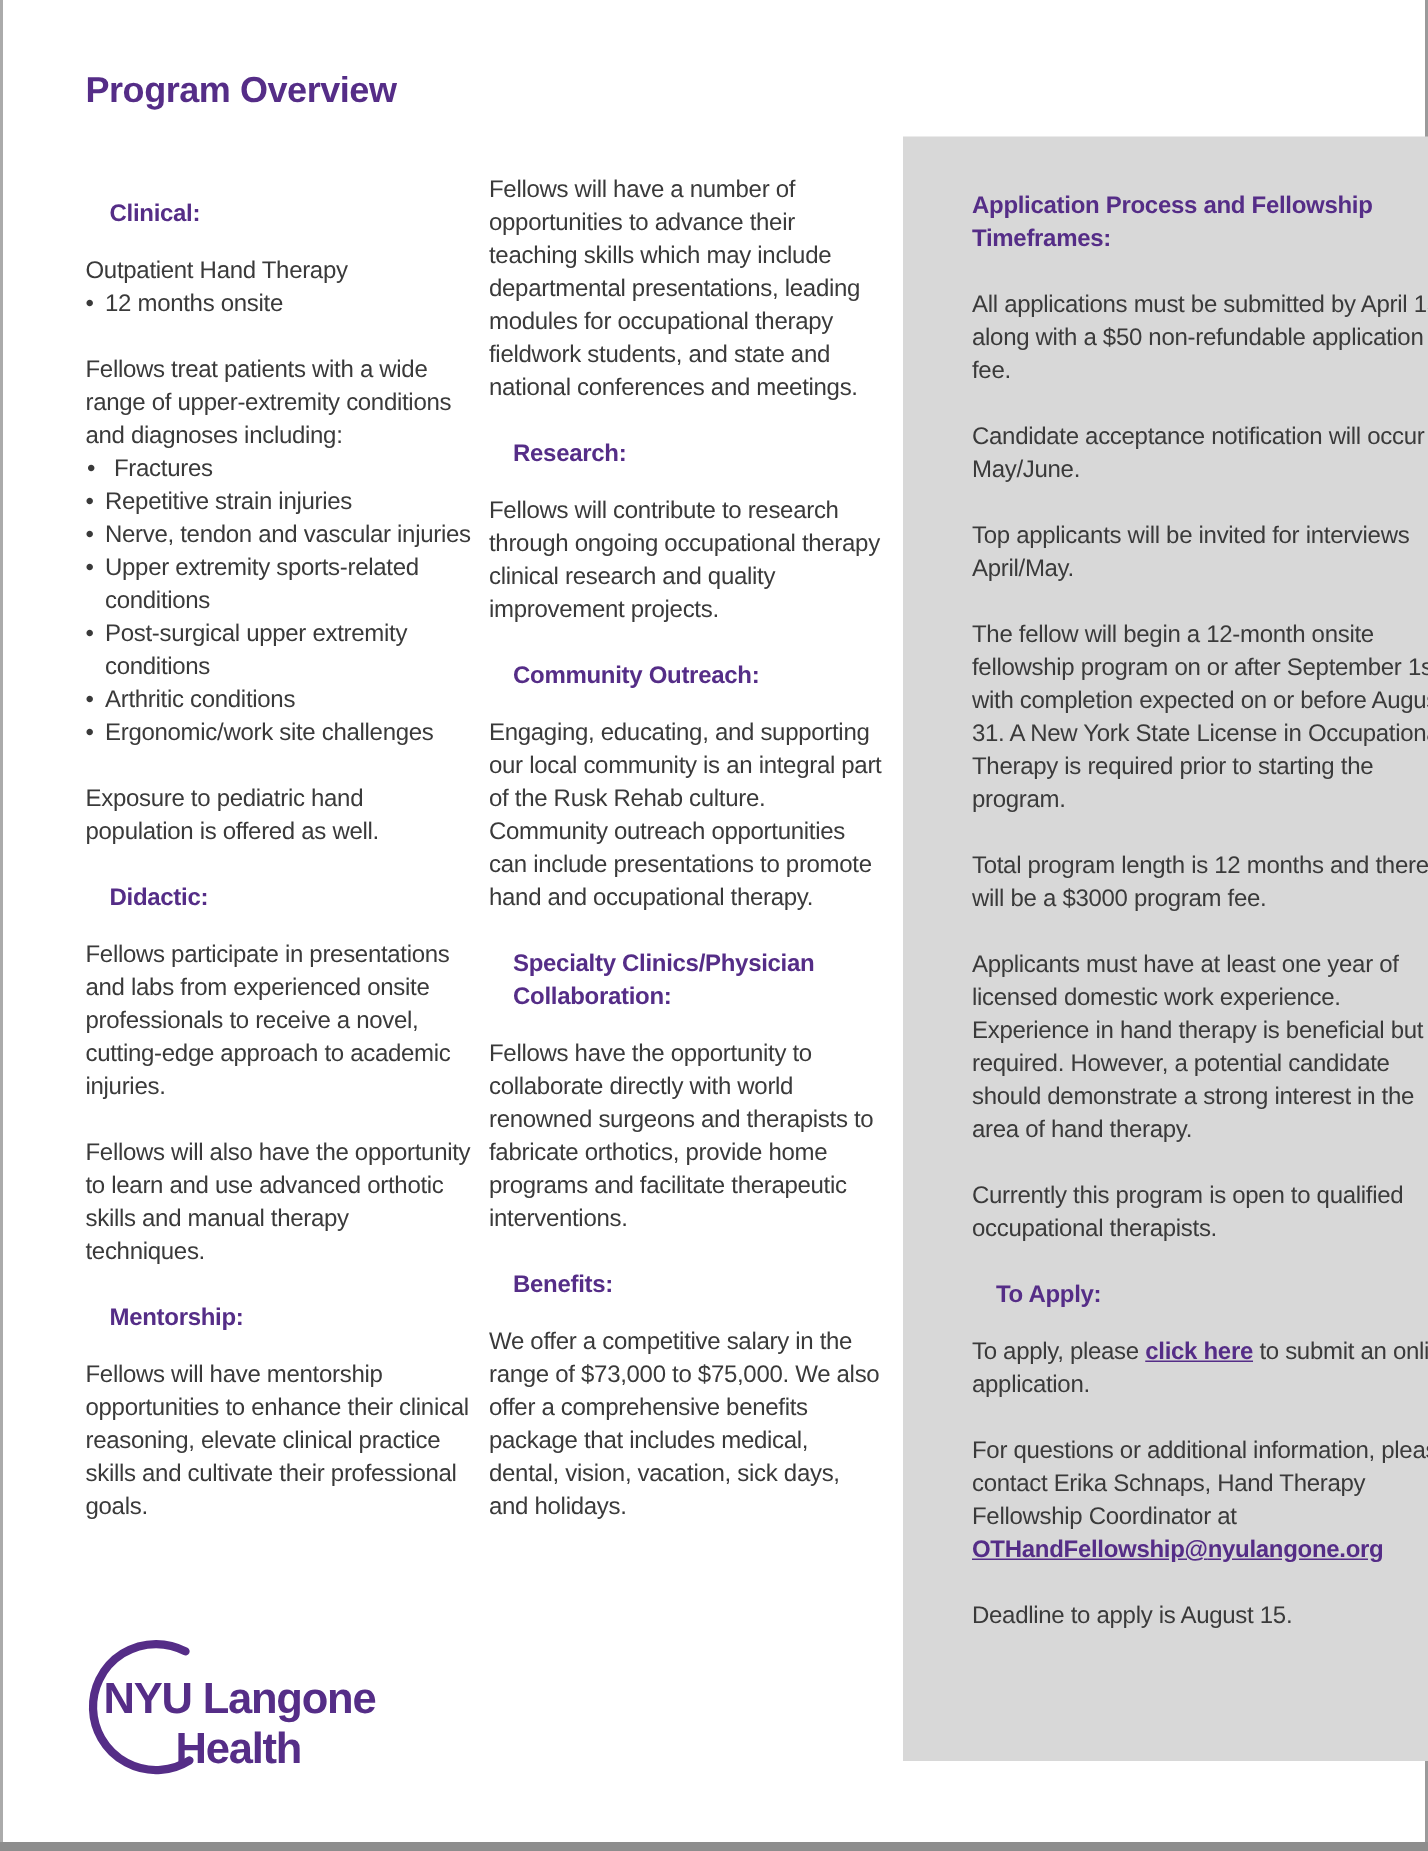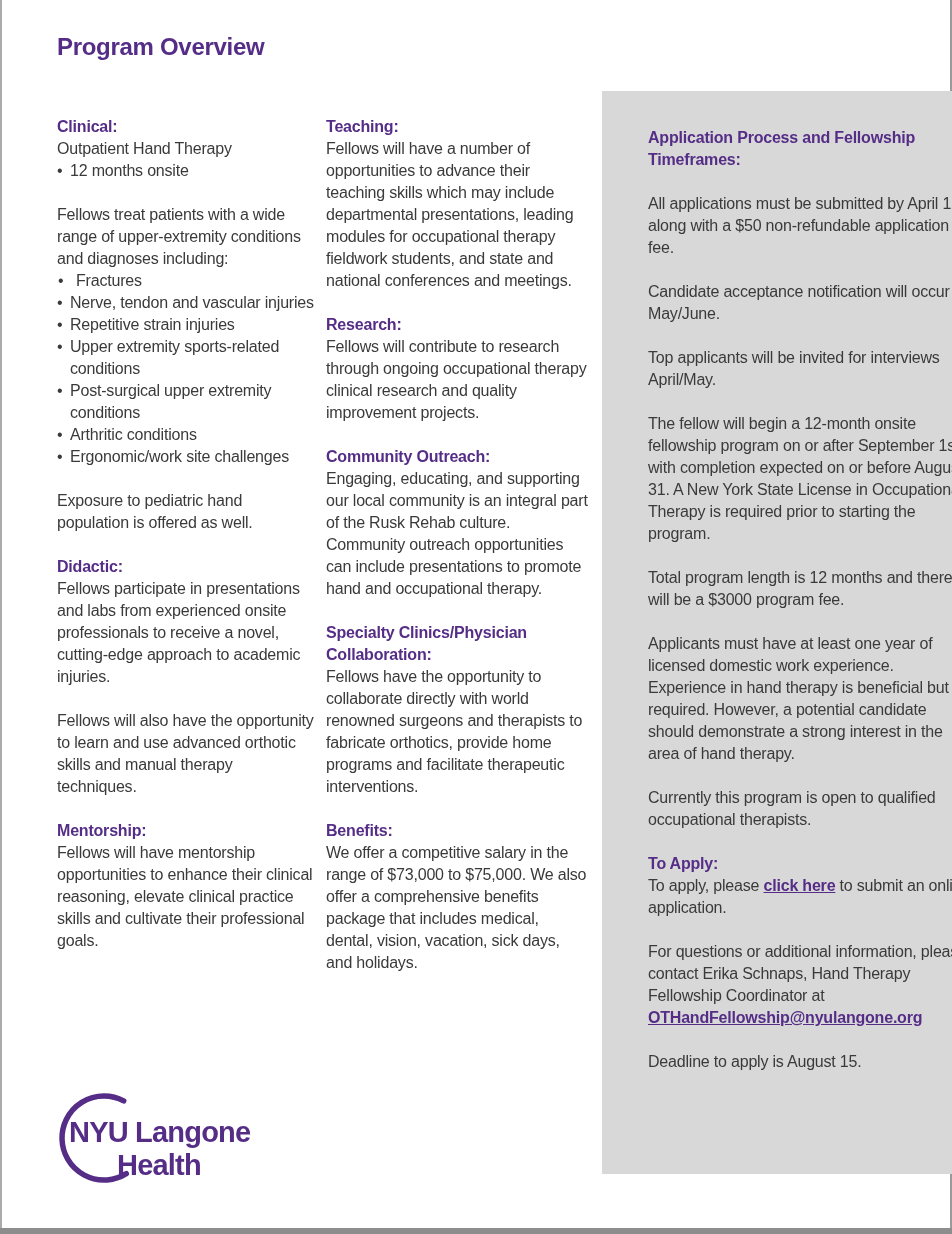--- a/index.html
+++ b/index.html
@@ -13,36 +13,36 @@
     font-family:"Liberation Sans", sans-serif;
     color:var(--body-text);
     font-size:16px;line-height:22px;letter-spacing:-0.2px;
     overflow:hidden;
   }
   .edge-left{position:absolute;left:0;top:0;width:2px;height:1234px;background:#ababab;}
   .edge-right{position:absolute;right:0;top:0;width:2px;height:1234px;background:#9a9a9a;}
   .edge-bottom{position:absolute;left:0;bottom:0;width:952px;height:6px;background:#8d8d8d;}
 
   .page-title{
-    position:absolute;left:57px;top:32px;margin:0;
+    position:absolute;left:57px;top:46px;margin:0;
     font-size:24px;line-height:30px;font-weight:bold;color:var(--purple);
     letter-spacing:-0.3px;
   }
 
   .col-left{position:absolute;left:57px;top:116px;width:258px;}
   .col-mid{position:absolute;left:326px;top:116px;width:262px;}
 
   .sidebar{
     position:absolute;left:602px;top:91px;width:414px;height:1083px;
     background:var(--sidebar-bg);box-sizing:border-box;
     padding:36px 40px 0 46px;
   }
 
   h3.sec-heading{
-    margin:0;font-size:16px;line-height:22px;font-weight:bold;color:var(--purple);
+    margin:16px;font-size:16px;line-height:22px;font-weight:bold;color:var(--purple);
     letter-spacing:-0.2px;
   }
   h3.mb{margin:0 0 22px 0;}
   p{margin:0 0 22px 0;}
   p.m0{margin:0;}
 
   ul.blist{list-style:none;margin:0 0 22px 0;padding:0;}
   ul.blist li, ul.blist-tight li{position:relative;padding-left:13px;}
   ul.blist li::before, ul.blist-tight li::before{content:"\2022";position:absolute;left:0;}
   ul.blist li.wide{padding-left:19px;}
@@ -67,39 +67,38 @@
 
 <div class="col-left">
   <h3 class="sec-heading">Clinical:</h3>
   <p class="m0">Outpatient Hand Therapy</p>
   <ul class="blist">
     <li>12 months onsite</li>
   </ul>
   <p class="m0">Fellows treat patients with a wide range of upper-extremity conditions and diagnoses including:</p>
   <ul class="blist">
     <li class="wide">Fractures</li>
+    <li>Repetitive strain injuries</li>
     <li>Nerve, tendon and vascular injuries</li>
-    <li>Repetitive strain injuries</li>
     <li>Upper extremity sports-related conditions</li>
     <li>Post-surgical upper extremity conditions</li>
     <li>Arthritic conditions</li>
     <li>Ergonomic/work site challenges</li>
   </ul>
   <p>Exposure to pediatric hand population is offered as well.</p>
 
   <h3 class="sec-heading">Didactic:</h3>
   <p>Fellows participate in presentations and labs from experienced onsite professionals to receive a novel, cutting-edge approach to academic injuries.</p>
   <p>Fellows will also have the opportunity to learn and use advanced orthotic skills and manual therapy techniques.</p>
 
   <h3 class="sec-heading">Mentorship:</h3>
   <p>Fellows will have mentorship opportunities to enhance their clinical reasoning, elevate clinical practice skills and cultivate their professional goals.</p>
 </div>
 
 <div class="col-mid">
-  <h3 class="sec-heading">Teaching:</h3>
   <p>Fellows will have a number of opportunities to advance their teaching skills which may include departmental presentations, leading modules for occupational therapy fieldwork students, and state and national conferences and meetings.</p>
 
   <h3 class="sec-heading">Research:</h3>
   <p>Fellows will contribute to research through ongoing occupational therapy clinical research and quality improvement projects.</p>
 
   <h3 class="sec-heading">Community Outreach:</h3>
   <p>Engaging, educating, and supporting our local community is an integral part of the Rusk Rehab culture. Community outreach opportunities can include presentations to promote hand and occupational therapy.</p>
 
   <h3 class="sec-heading">Specialty Clinics/Physician Collaboration:</h3>
   <p>Fellows have the opportunity to collaborate directly with world renowned surgeons and therapists to fabricate orthotics, provide home programs and facilitate therapeutic interventions.</p>

